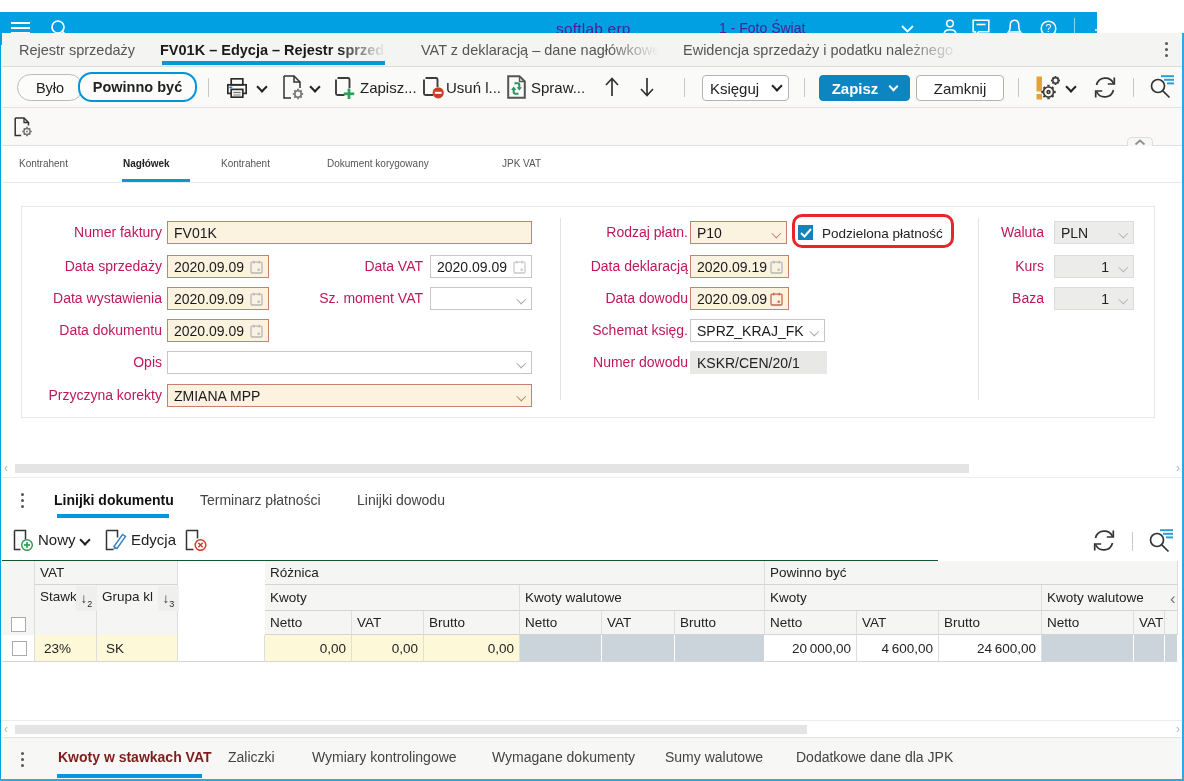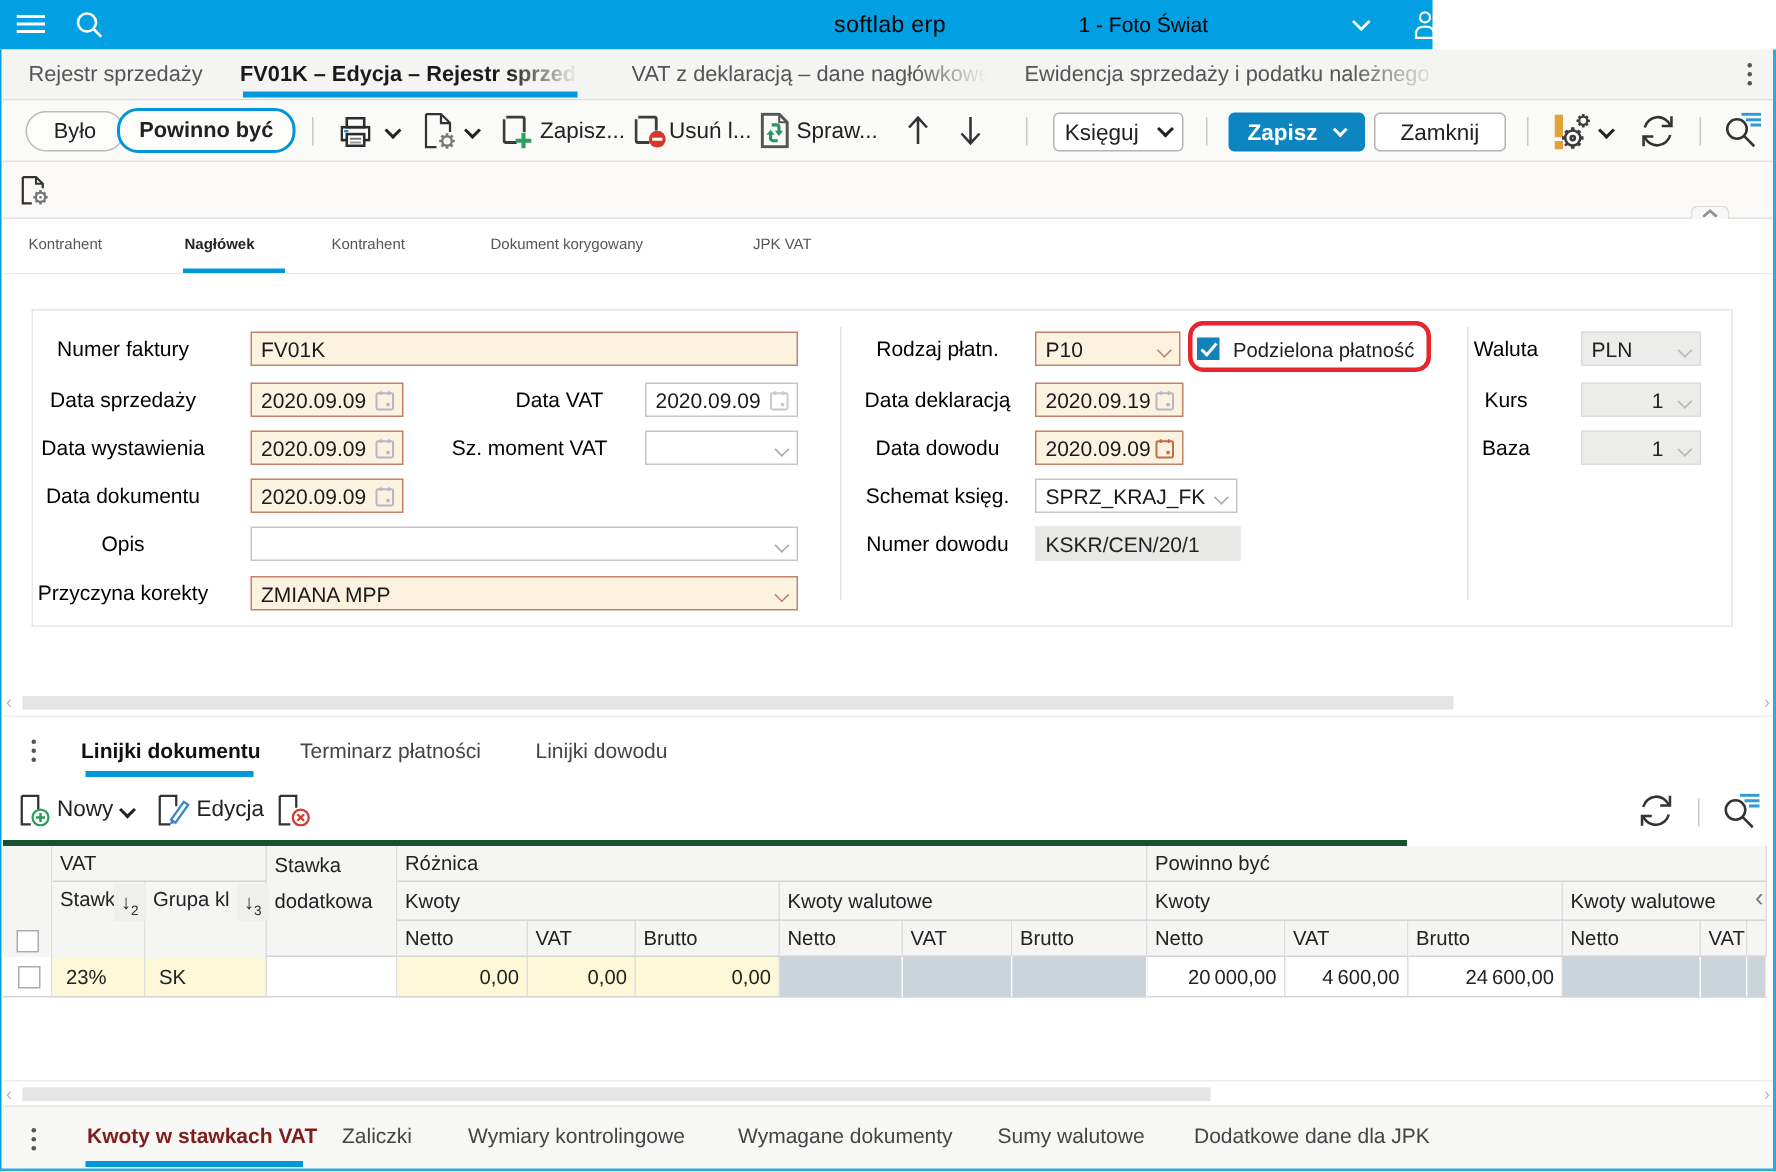--- a/index.html
+++ b/index.html
@@ -3,21 +3,21 @@
 <meta charset="utf-8">
 <style>
 *{margin:0;padding:0;box-sizing:border-box}
 html,body{width:1184px;height:781px;overflow:hidden}
 body{font-family:"Liberation Sans",sans-serif;font-size:14px;color:#333;background:#fff;position:relative}
 .abs{position:absolute}
 #bl{position:absolute;left:0;top:33px;width:1px;height:748px;background:#00a0e0;z-index:50}
 #br{position:absolute;right:0;top:33px;width:2px;height:748px;background:#31a8da;z-index:50}
 #bb{position:absolute;left:0;bottom:0;width:1184px;height:2px;background:#31a8da;z-index:50}
 
-#titlebar{position:absolute;left:0;top:0;width:955px;height:33px;background:#00a0e2;color:#000000}
+#titlebar{position:absolute;left:0;top:12px;width:1097px;height:33px;background:#00a0e2;color:#4c1d95}
 #titlebar .t{position:absolute;top:8px;font-size:15px;white-space:nowrap}
 
 #tabbar{position:absolute;left:2px;top:33px;width:1180px;height:34px;background:#f4f4f2;border-bottom:1px solid #dcdcdc}
 .mtab{position:absolute;top:9px;font-size:14.5px;color:#555;white-space:nowrap}
 .mtab.act{color:#1a1a1a;font-weight:bold}
 .mfade{-webkit-mask-image:linear-gradient(to right,#000 78%,rgba(0,0,0,0) 99%);mask-image:linear-gradient(to right,#000 78%,rgba(0,0,0,0) 99%)}
 #tabunder{position:absolute;left:160px;top:28px;width:223px;height:4px;background:#0098da}
 
 #toolbar{position:absolute;left:2px;top:67px;width:1180px;height:41px;background:#fafaf8;border-bottom:1px solid #e2e2e0}
 .pill{position:absolute;display:flex;align-items:center;justify-content:center;background:#fcfcfb;border:1px solid #bbb;border-radius:14px;font-size:14.5px;color:#222}
@@ -28,39 +28,39 @@
 
 #inforow{position:absolute;left:2px;top:108px;width:1180px;height:38px;background:#faf9f7;border-bottom:1px solid #e0e0de}
 
 #formtabs{position:absolute;left:2px;top:146px;width:1180px;height:37px;background:#fff;border-bottom:1px solid #e9e9e7}
 .ftab{position:absolute;top:12px;font-size:10px;color:#555;white-space:nowrap}
 .ftab.act{color:#222;font-weight:bold}
 #funder{position:absolute;left:120px;top:33px;width:68px;height:3px;background:#0098da}
 
 #formarea{position:absolute;left:2px;top:183px;width:1180px;height:295px;background:#fff}
 #fpanel{position:absolute;left:19px;top:23px;width:1134px;height:212px;border:1px solid #e6e6e6}
-.lbl{position:absolute;font-size:14px;color:#000000;text-align:center;white-space:nowrap}
+.lbl{position:absolute;font-size:14px;color:#be185d;text-align:right;white-space:nowrap}
 .inp{position:absolute;height:23px;border:1px solid #c6c6c6;background:#fff;font-size:14px;color:#1a1a1a;display:flex;align-items:center;padding:0 6px;white-space:nowrap}
 .inp.cream{background:#fbf2e0;border-color:#c5826d}
 .inp.gray{background:#ececeb;border-color:#dcdcdc;color:#222}
 .dchev{position:absolute;right:7px;top:8px;width:6.5px;height:6.5px;border-right:1.4px solid #a6a6a6;border-bottom:1.4px solid #a6a6a6;transform:rotate(45deg)}
 .calico{position:absolute;right:5px;top:4px}
 .fsep{position:absolute;width:1px;background:#e3e3e3}
 
 .hscroll{position:absolute;background:#fff}
 .hthumb{position:absolute;top:0;height:9px;background:#e4e4e4}
 .sarrow{position:absolute;top:-1px;font-size:12px;color:#b5b5b5;line-height:11px}
 
 #lowersec{position:absolute;left:2px;top:478px;width:1180px;height:240px;background:#fff}
 .ltab{position:absolute;top:14px;font-size:14px;color:#444;white-space:nowrap}
 .ltab.act{color:#111;font-weight:bold}
 #lunder{position:absolute;left:55px;top:36px;width:112px;height:4px;background:#0098da}
 .dots3{position:absolute;width:3px;height:3px;background:#555;border-radius:50%}
 
-#grid{position:absolute;left:0;top:82px;width:936px;height:101px;background:#fff;font-size:13.5px;border-top:4px solid #14532d}
+#grid{position:absolute;left:0;top:82px;width:936px;height:101px;background:#fff;font-size:13.5px;border-top:1px solid #14532d}
 .cell.hdr{background:#f5f5f3}
 .badge{position:absolute;width:21px;height:25px;background:#efefed;color:#2b2b2b;font-size:13.5px;text-align:center;line-height:25px}
 .badge sub{font-size:9px}
 .cell{position:absolute;border-right:1px solid #dedede;border-bottom:1px solid #d4d4d4;display:flex;align-items:center;padding:0 5px;white-space:nowrap;color:#222;box-sizing:border-box}
 .cell.r{justify-content:flex-end}
 .yellow{background:#fcf8d8}
 .bgray{background:#cbd4da;border-right-color:#fff}
 .cbx{position:absolute;width:15px;height:15px;border:1px solid #ababab;background:#fff}
 
 #bottomtabs{position:absolute;left:2px;top:738px;width:1180px;height:41px;background:#f7f7f5}
@@ -432,21 +432,20 @@
       <g stroke="#2e9cd6" stroke-width="2">
         <line x1="12" y1="1.2" x2="25" y2="1.2"></line>
         <line x1="15" y1="4.8" x2="25" y2="4.8"></line>
         <line x1="18" y1="8.4" x2="25" y2="8.4"></line>
       </g>
     </svg>
 
   <div id="grid">
     <div class="cell hdr" style="left:0px;top:0px;width:33px;height:74px;border-bottom:none"></div>
     <div class="cell hdr" style="left:33px;top:0;width:143px;height:24px">VAT</div>
-    <div class="cell hdr" style="left:176px;top:0;width:87px;height:74px;align-items:flex-start;padding-top:1px;line-height:24px;display:block">Stawka<br>dodatkowa</div>
     <div class="cell hdr" style="left:263px;top:0;width:500px;height:24px">Różnica</div>
     <div class="cell hdr" style="left:763px;top:0;width:413px;height:24px">Powinno być</div>
     <div class="cell hdr" style="left:33px;top:24px;width:62px;height:50px;align-items:flex-start;padding-top:4px;border-bottom:none">Stawk</div>
     <div class="cell hdr" style="left:95px;top:24px;width:81px;height:50px;align-items:flex-start;padding-top:4px;border-bottom:none">Grupa kl</div>
     <div class="badge" style="left:74px;top:25px">↓<sub>2</sub></div>
     <div class="badge" style="left:156px;top:25px">↓<sub>3</sub></div>
     <div class="cell hdr" style="left:263px;top:24px;width:87px;height:26px;width:255px">Kwoty</div>
     <div class="cell hdr" style="left:518px;top:24px;width:245px;height:26px">Kwoty walutowe</div>
     <div class="cell hdr" style="left:763px;top:24px;width:277px;height:26px">Kwoty</div>
     <div class="cell hdr" style="left:1040px;top:24px;width:136px;height:26px">Kwoty walutowe</div>

